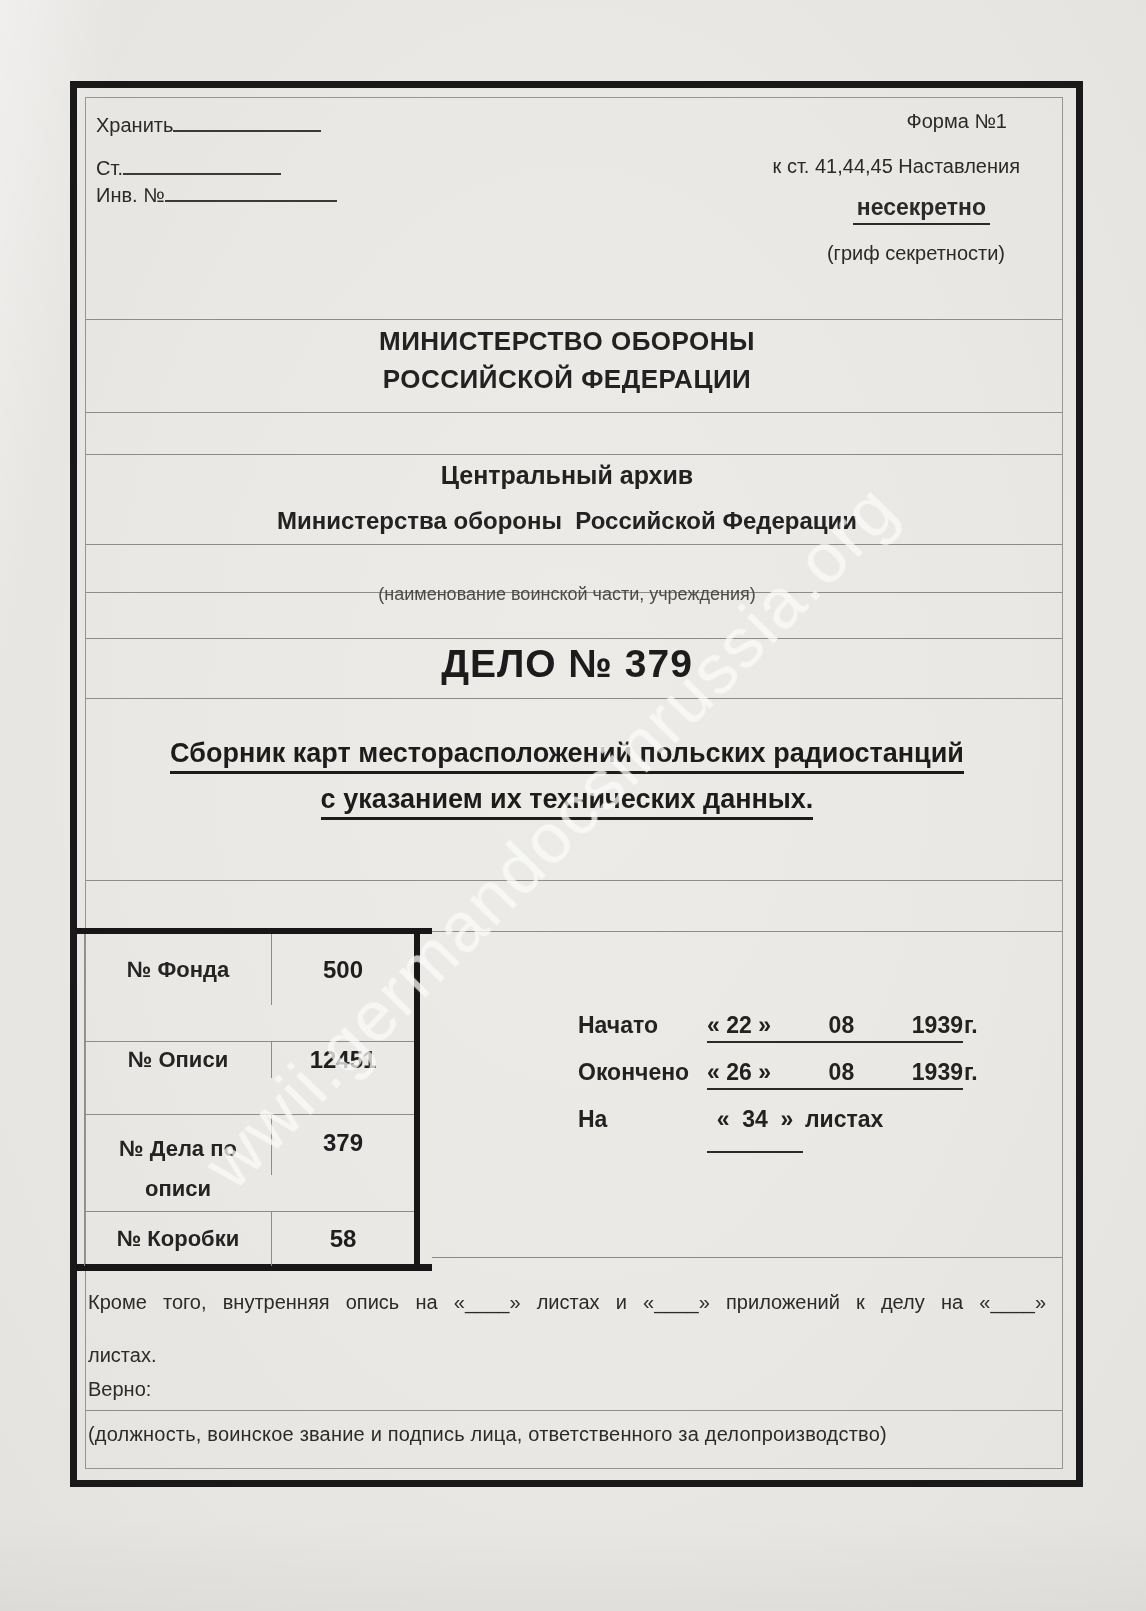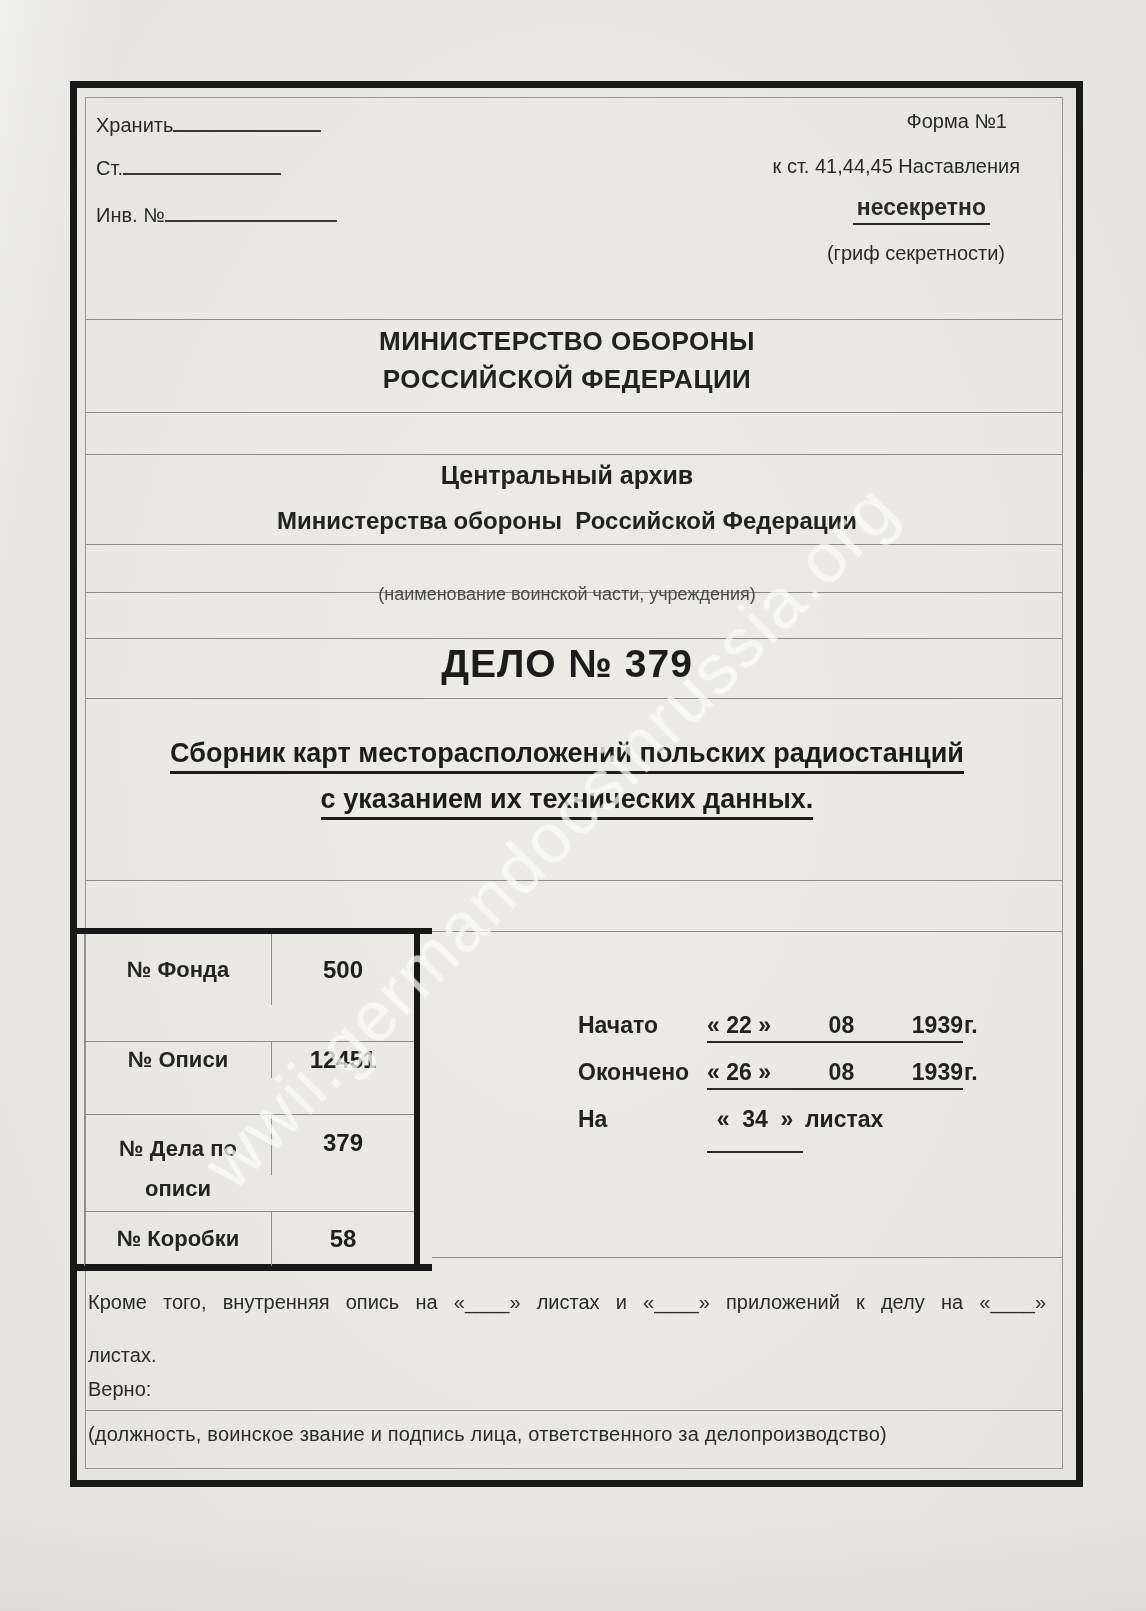--- a/index.html
+++ b/index.html
@@ -114,21 +114,21 @@
 
   <div class="thickbar" style="left:76px;top:928px;width:356px;height:6px;"></div>
   <div class="thickbar" style="left:76px;top:1264px;width:356px;height:7px;"></div>
 
   <div class="tl-row" style="top:112px;">
     <span>Хранить</span><span class="blank-line" style="width:148px;"></span>
   </div>
   <div class="tl-row" style="top:155px;">
     <span>Ст.</span><span class="blank-line" style="width:158px;"></span>
   </div>
-  <div class="tl-row" style="top:202px;text-align:right;">
+  <div class="tl-row" style="top:182px;text-align:right;">
     <span>Инв. №</span><span class="blank-line" style="width:172px;"></span>
   </div>
 
   <div class="tr-row" style="top:110px;right:139px;">Форма №1</div>
   <div class="tr-row" style="top:155px;right:126px;">к ст. 41,44,45 Наставления</div>
   <div class="tr-row" style="top:194px;right:156px;">
     <span class="secrecy">несекретно</span>
   </div>
   <div class="tr-row" style="top:242px;right:141px;">(гриф секретности)</div>
 

